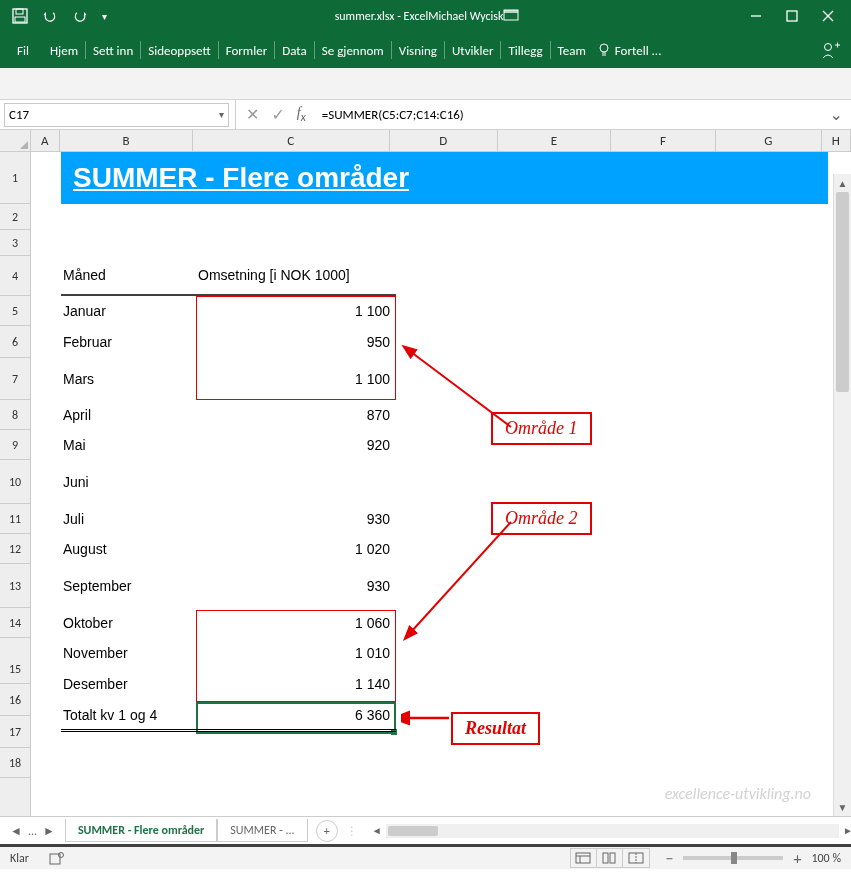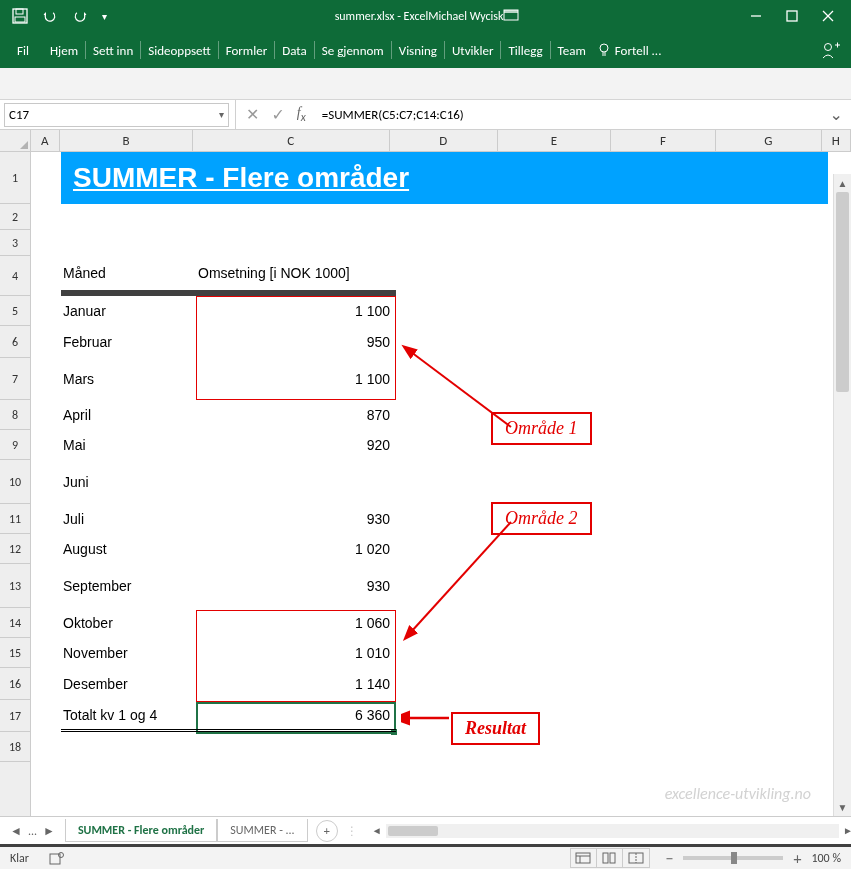--- a/index.html
+++ b/index.html
@@ -36,21 +36,21 @@
   .grid-body { flex:1; display:flex; overflow:hidden; position:relative; }
   .row-headers { width:31px; background:#eee; border-right:1px solid #ccc; }
   .row-headers .rh { border-bottom:1px solid #ccc; display:flex; align-items:center; justify-content:center; font-size:12px; color:#333; }
   .cells { position:relative; flex:1; background:#fff; }
   .cell { position:absolute; font-size:14px; color:#000; display:flex; align-items:center; }
   .cell.right { justify-content:flex-end; padding-right:6px; }
   .cell.left { justify-content:flex-start; padding-left:2px; }
 
   .title-banner { position:absolute; background:#00a2ff; color:#fff; font-size:28px; font-weight:bold; text-decoration:underline; font-family: "Gill Sans MT", "Segoe UI", sans-serif; display:flex; align-items:center; padding-left:12px; }
 
-  .thin-underline { border-bottom:6px solid #404040; }
+  .thin-underline { border-bottom:2px solid #404040; }
   .double-underline { border-bottom: 3px double #000; }
 
   .redbox { position:absolute; border:1.5px solid #e30000; background:transparent; pointer-events:none; }
   .ann-label { position:absolute; border:2px solid #e30000; background:#fff; color:#e30000; font-style:italic; font-family:"Times New Roman", serif; font-size:18px; padding:4px 12px; }
   .ann-label.bold { font-weight:bold; }
   .arrow { position:absolute; color:#e30000; }
 
   .active-cell { position:absolute; border:2px solid #1f7246; background:transparent; pointer-events:none; }
   .active-cell::after { content:""; position:absolute; right:-3px; bottom:-3px; width:6px; height:6px; background:#1f7246; }
 
@@ -206,21 +206,21 @@
         <div class="rh" style="height: 30px;">5</div>
         <div class="rh" style="height: 32px;">6</div>
         <div class="rh" style="height: 42px;">7</div>
         <div class="rh" style="height: 30px;">8</div>
         <div class="rh" style="height: 30px;">9</div>
         <div class="rh" style="height: 44px;">10</div>
         <div class="rh" style="height: 30px;">11</div>
         <div class="rh" style="height: 30px;">12</div>
         <div class="rh" style="height: 44px;">13</div>
         <div class="rh" style="height: 30px;">14</div>
-        <div class="rh" style="height: 30px;">15</div>
+        <div class="rh" style="height: 30px; margin-top: 16px;">15</div>
         <div class="rh" style="height: 32px;">16</div>
         <div class="rh" style="height: 32px;">17</div>
         <div class="rh" style="height: 30px;">18</div>
       </div>
     <div class="cells" id="cells">
 
       <div class="title-banner" style="left:30px; top:0; width:767px; height:52px;">SUMMER - Flere områder</div>
 
       <div class="redbox" style="left:165px; top:144px; width:200px; height:104px;"></div>
       <div class="redbox" style="left:165px; top:458px; width:200px; height:92px;"></div>

